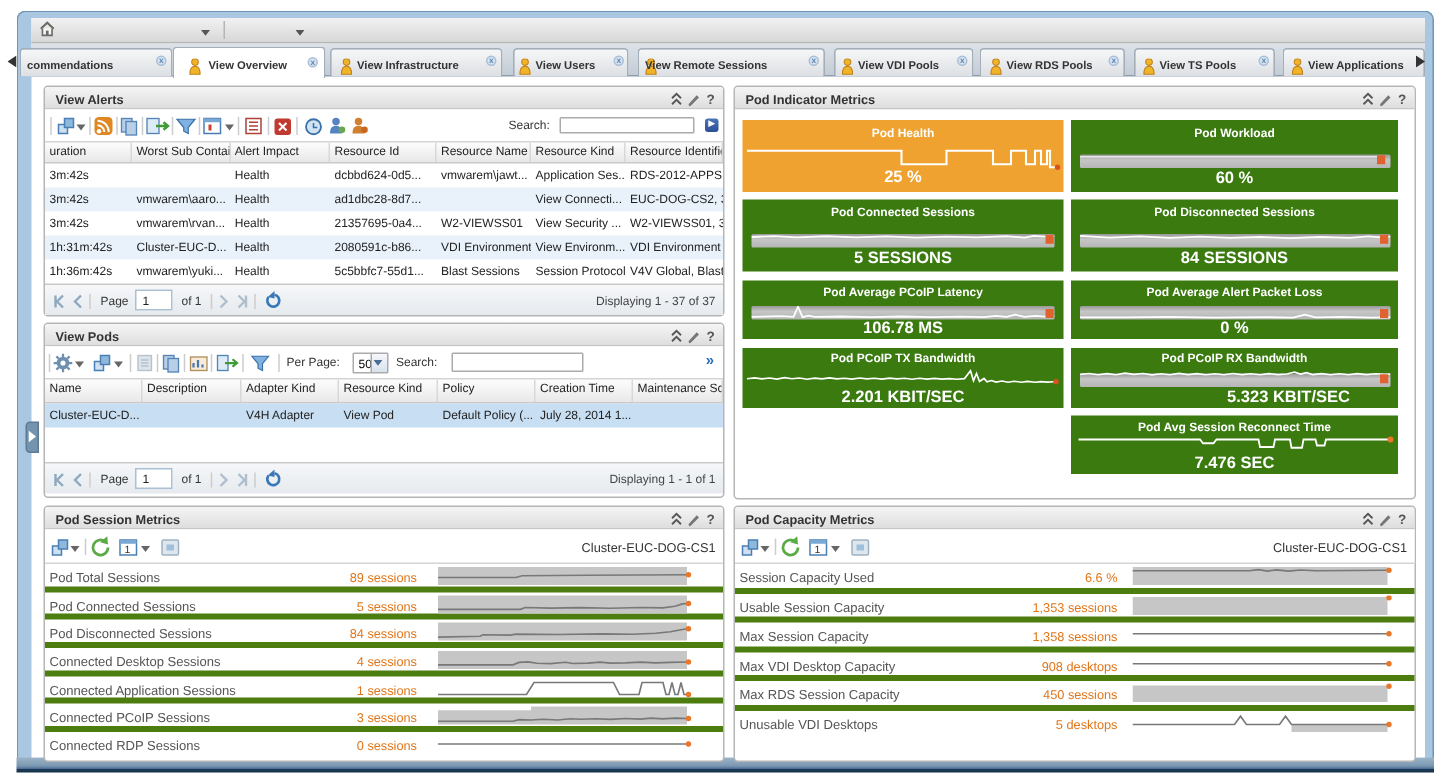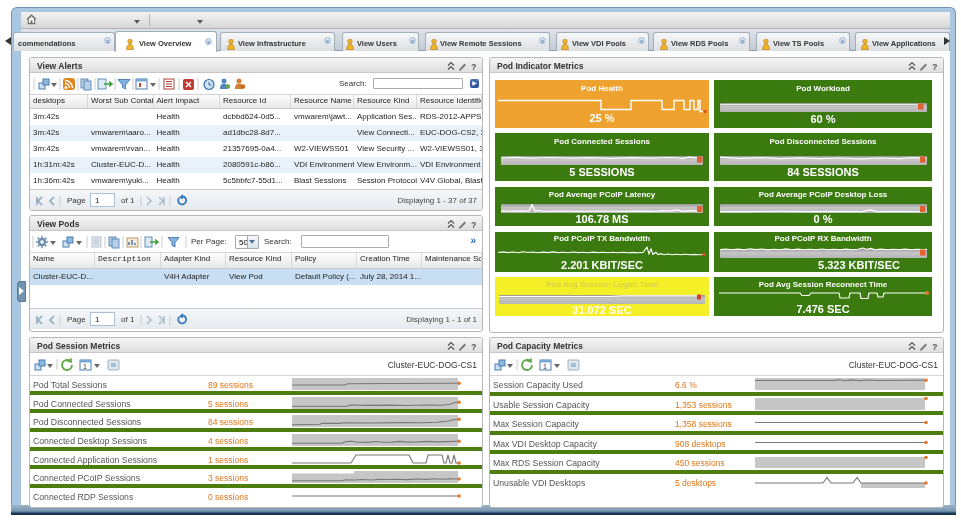--- a/index.html
+++ b/index.html
@@ -35,21 +35,21 @@
 .trow { display:flex; height:16px; }
 .trow div { font-size:8px; color:#222; padding:3px 0 0 3px; overflow:hidden; white-space:nowrap; flex:none; }
 .alt { background:#e9f2fb; }
 .sel { background:#c8def2; }
 .pager { position:absolute; bottom:0; left:0; right:0; height:21px; background:linear-gradient(#f5f7f9,#e6eaee); border-top:1px solid #c9c9c9; font-size:8px; color:#333; }
 .pager .disp { position:absolute; right:5px; top:6px; color:#444; }
 .pginput { position:absolute; left:60px; top:3px; width:25px; height:14px; border:1px solid #abc0d2; background:#fff; font-size:8px; padding:2px 0 0 4px; color:#222; }
 
 .mrow { position:relative; height:18.7px; border-bottom:4px solid #4d7c0f; }
 .mrow .lbl { position:absolute; left:3px; top:4px; font-size:8.7px; color:#555; }
-.mrow .val { position:absolute; top:4px; font-size:8.5px; color:#e0761a; }
+.mrow .val { position:absolute; top:4px; font-size:8.5px; color:#e0761a; text-align:right; }
 
 .tile { position:absolute; overflow:hidden; }
 .tile .tt { position:absolute; width:100%; text-align:center; font-size:8px; font-weight:bold; color:#fff; }
 .tile .tv { position:absolute; width:100%; text-align:center; font-size:11px; font-weight:bold; color:#fff; }
 .gbar { position:absolute; background:linear-gradient(#989898,#c6c6c6 40%,#b5b5b5); border-radius:1px; }
 </style>
 </head>
 <body>
 <div class="abs" id="frame"></div>
 <div class="abs" id="navy"></div>
@@ -105,21 +105,21 @@
       <path d="M0.6 10.5 C0.6 6.8 2 5.2 4 5.2 C6 5.2 7.4 6.8 7.4 10.5 Z" fill="#f0b429" stroke="#c07f18" stroke-width="0.7"></path>
     </svg>
     <span class="lab" style="left:14px;">View Users</span>
     <span class="closeb" style="right:2px;top:4px;">x</span>
   </div>
 <div class="tab" style="left:425px;width:125px;">
     <svg class="person" style="left:4px;top:6px" width="7" height="9" viewBox="0 0 8 11">
       <circle cx="4" cy="2.4" r="2.2" fill="#f0b429" stroke="#c07f18" stroke-width="0.7"></circle>
       <path d="M0.6 10.5 C0.6 6.8 2 5.2 4 5.2 C6 5.2 7.4 6.8 7.4 10.5 Z" fill="#f0b429" stroke="#c07f18" stroke-width="0.7"></path>
     </svg>
-    <span class="lab" style="left:14px;text-align:center;">View Remote Sessions</span>
+    <span class="lab" style="left:4px;text-align:center;">View Remote Sessions</span>
     <span class="closeb" style="right:3px;top:4px;">x</span>
   </div>
 <div class="tab" style="left:556px;width:93px;">
     <svg class="person" style="left:4px;top:6px" width="7" height="9" viewBox="0 0 8 11">
       <circle cx="4" cy="2.4" r="2.2" fill="#f0b429" stroke="#c07f18" stroke-width="0.7"></circle>
       <path d="M0.6 10.5 C0.6 6.8 2 5.2 4 5.2 C6 5.2 7.4 6.8 7.4 10.5 Z" fill="#f0b429" stroke="#c07f18" stroke-width="0.7"></path>
     </svg>
     <span class="lab" style="left:15px;">View VDI Pools</span>
     <span class="closeb" style="right:3px;top:4px;">x</span>
   </div>
@@ -211,21 +211,21 @@
           <circle cx="207" cy="4" r="2.5" fill="#d08030"></circle>
           <path d="M203 12 C203 8 204.5 6.8 207 6.8 C209.5 6.8 211 8 211 12 Z" fill="#d08030"></path>
           <circle cx="211" cy="9.5" r="2.2" fill="#c86820"></circle>
         </g>
     </svg>
     <span class="srch" style="left:309px;">Search:</span>
     <span class="sinput" style="left:343px;width:90px;top:5px;height:11px;border:1px solid #ababab;"></span>
     <span class="abs" style="left:440px;top:6px;width:9px;height:9px;background:linear-gradient(#4a74b8,#2c4f94);border-radius:2px;color:#fff;font-size:6px;text-align:center;line-height:9px;">▶</span>
   </div>
   <div class="thdr">
-    <div style="width:58px;">desktops</div>
+    <div style="width:58px;">uration</div>
       <div style="width:65.5px;">Worst Sub Contain</div>
       <div style="width:66.5px;">Alert Impact</div>
       <div style="width:71px;">Resource Id</div>
       <div style="width:63px;">Resource Name</div>
       <div style="width:63px;">Resource Kind</div>
       <div style="width:65px;">Resource Identifier</div>
   </div>
   <div class="trow">
       <div style="width:58px;">3m:42s</div>
       <div style="width:65.5px;"></div>
@@ -356,21 +356,21 @@
     <span class="abs" style="left:217px;top:5px;width:11px;height:12px;background:linear-gradient(#f5f7fa,#d8e2ec);border-left:1px solid #ababab;"></span>
     <svg class="abs" style="left:219px;top:9px" width="6" height="4">
         <path d="M0,0 L6,0 L3,3.8 Z" fill="#4a6e92"></path>
       </svg>
     <span class="srch" style="left:234px;">Search:</span>
     <span class="sinput" style="left:271px;width:88px;"></span>
     <span class="abs" style="right:6px;top:4px;font-size:10px;font-weight:bold;color:#2a6db5;">»</span>
   </div>
   <div class="thdr" style="height:16px;">
     <div style="width:65px;">Name</div>
-      <div style="width:66px;font-family:Liberation Mono, monospace;">Description</div>
+      <div style="width:66px;">Description</div>
       <div style="width:65px;">Adapter Kind</div>
       <div style="width:66px;">Resource Kind</div>
       <div style="width:65px;">Policy</div>
       <div style="width:65px;">Creation Time</div>
       <div style="width:60px;">Maintenance Sc</div>
   </div>
   <div class="trow sel" style="height:16px;">
     <div style="width:65px;">Cluster-EUC-D...</div>
       <div style="width:66px;"></div>
       <div style="width:65px;">V4H Adapter</div>
@@ -546,21 +546,21 @@
   <div class="tile" style="left:5px;top:129px;width:214px;height:39px;background:#3a7a0f;">
     <div class="tt" style="top:3px;">Pod Average PCoIP Latency</div>
     <div class="gbar" style="left:6px;top:17px;width:202px;height:9px;"></div>
     <svg class="abs" style="left:6px;top:17px;" width="202" height="9" viewBox="0 0 202 9">
         <path d="M0 7.2 L20 6.8 L28 7.2 L31 0.5 L34 7.4 L38 6.4 L42 7.3 L60 7 L80 7.4 L100 7 L120 7.4 L140 7.1 L155 7.4 L163 6.6 L170 7.2 L176 5.8 L182 7.3 L189 6.6 L196 7.1 L202 6.9" fill="none" stroke="#fff" stroke-width="1.2"></path>
         <rect x="196" y="2" width="5.5" height="6" fill="#e0622e"></rect>
       </svg>
     <div class="tv" style="top:26px;">106.78 MS</div>
   </div>
   <div class="tile" style="left:224px;top:129px;width:218px;height:39px;background:#3a7a0f;">
-    <div class="tt" style="top:3px;">Pod Average PCoIP Desktop Loss</div>
+    <div class="tt" style="top:3px;">Pod Average Alert Packet Loss</div>
     <div class="gbar" style="left:6px;top:17px;width:207px;height:9px;"></div>
     <svg class="abs" style="left:6px;top:17px;" width="207" height="9" viewBox="0 0 207 9">
         <path d="M0 7.6 L30 7.6 L60 7.3 L90 7.7 L120 7.4 L142 7.7 L150 5.8 L157 7.6 L175 7.3 L195 7.7 L207 7.5" fill="none" stroke="#fff" stroke-width="1.2"></path>
         <rect x="200" y="2" width="5.5" height="6" fill="#e0622e"></rect>
       </svg>
     <div class="tv" style="top:26px;">0 %</div>
   </div>
 
   <div class="tile" style="left:5px;top:174px;width:214px;height:40px;background:#3a7a0f;">
     <div class="tt" style="top:2px;">Pod PCoIP TX Bandwidth</div>
@@ -573,29 +573,20 @@
   <div class="tile" style="left:224px;top:174px;width:218px;height:40px;background:#3a7a0f;">
     <div class="tt" style="top:2px;">Pod PCoIP RX Bandwidth</div>
     <div class="gbar" style="left:6px;top:17px;width:207px;height:9px;"></div>
     <svg class="abs" style="left:6px;top:14px;" width="207" height="12" viewBox="0 0 207 12">
         <path d="M0 3.6 L6 3 L12 3.8 L18 3.1 L24 3.8 L30 2.8 L36 3.6 L42 3 L48 3.9 L54 3.2 L60 3.8 L66 2.9 L72 3.7 L78 3.1 L84 3.8 L90 3.2 L96 3.8 L102 3 L108 3.7 L114 3.2 L120 3.8 L126 3.1 L132 3.7 L138 3.3 L143 2 L147 3.4 L151 2.4 L155 3.7 L161 3.1 L167 3.8 L173 3.2 L179 3.8 L185 3.1 L191 3.7 L197 3.2 L203 3.6 L207 3.4" fill="none" stroke="#fff" stroke-width="1.1"></path>
         <rect x="200" y="3.5" width="5.5" height="6" fill="#e0622e"></rect>
       </svg>
     <div class="tv" style="top:27px;margin-left:36px;">5.323 KBIT/SEC</div>
   </div>
 
-  <div class="tile" style="left:5px;top:219px;width:214px;height:39px;background:#f5ef28;">
-    <div class="tt" style="top:3px;color:#d8d049;">Pod Avg Session Logon Time</div>
-    <div class="gbar" style="left:4px;top:18px;width:206px;height:9px;"></div>
-    <svg class="abs" style="left:4px;top:14px;" width="206" height="14" viewBox="0 0 206 14">
-        <path d="M0 5.5 L110 5.5 L125 4.8 L202 4.8" fill="none" stroke="#fff" stroke-width="1.2"></path>
-        <rect x="198" y="3.5" width="4" height="5" fill="#cc4422"></rect>
-      </svg>
-    <div class="tv" style="top:27px;color:#fffef0;">31.072 SEC</div>
-  </div>
   <div class="tile" style="left:224px;top:219px;width:218px;height:39px;background:#3a7a0f;">
     <div class="tt" style="top:3px;">Pod Avg Session Reconnect Time</div>
     <svg class="abs" style="left:0;top:13px;" width="218" height="16" viewBox="0 0 218 16">
         <path d="M5 3 L86 3 L88 5.5 L95 5.5 L97 3 L125 3 L126 8 L135 8 L136 3 L146 3 L147 8.5 L154 8.5 L155 3 L163 3 L164 7 L169 7 L170 3 L212 3" fill="none" stroke="#fff" stroke-width="1.2"></path>
         <circle cx="213" cy="3" r="2" fill="#e8772a"></circle>
       </svg>
     <div class="tv" style="top:26px;">7.476 SEC</div>
   </div>
 </div>
 <div class="panel" id="pCap" style="left:489px;top:337px;width:455px;height:171px;">

